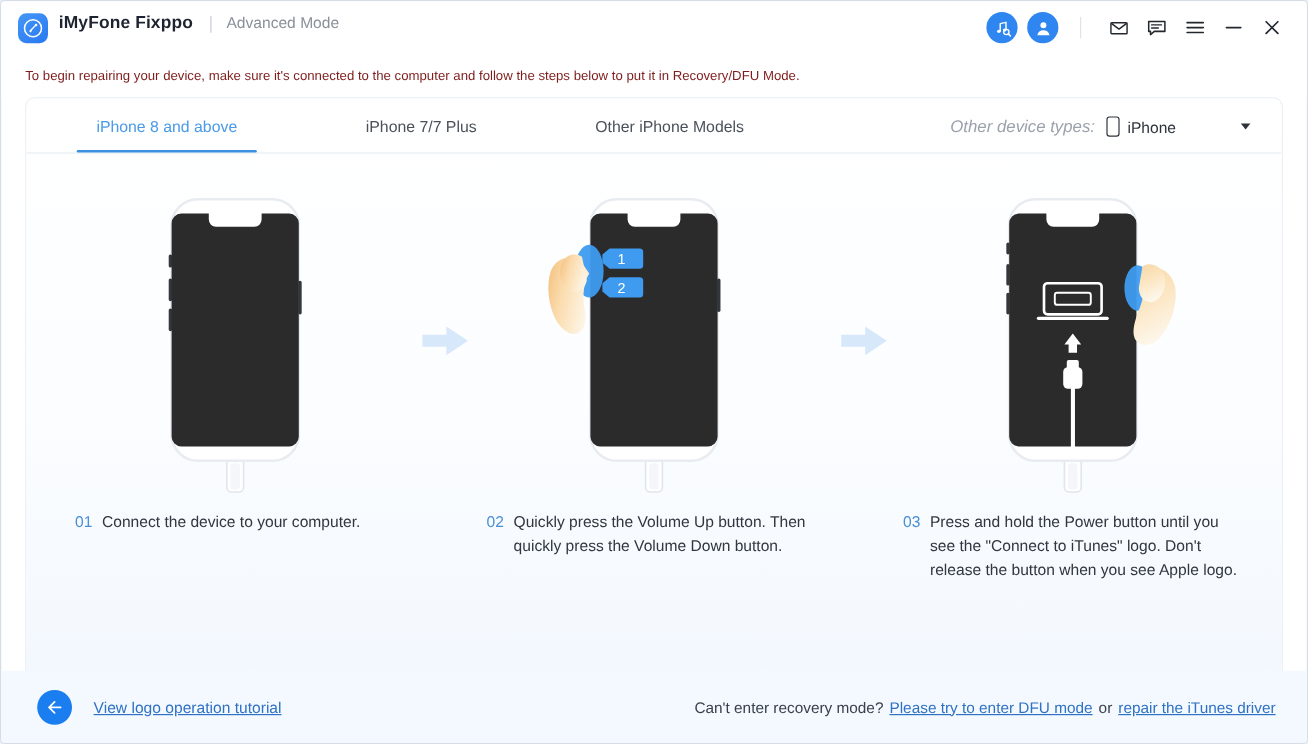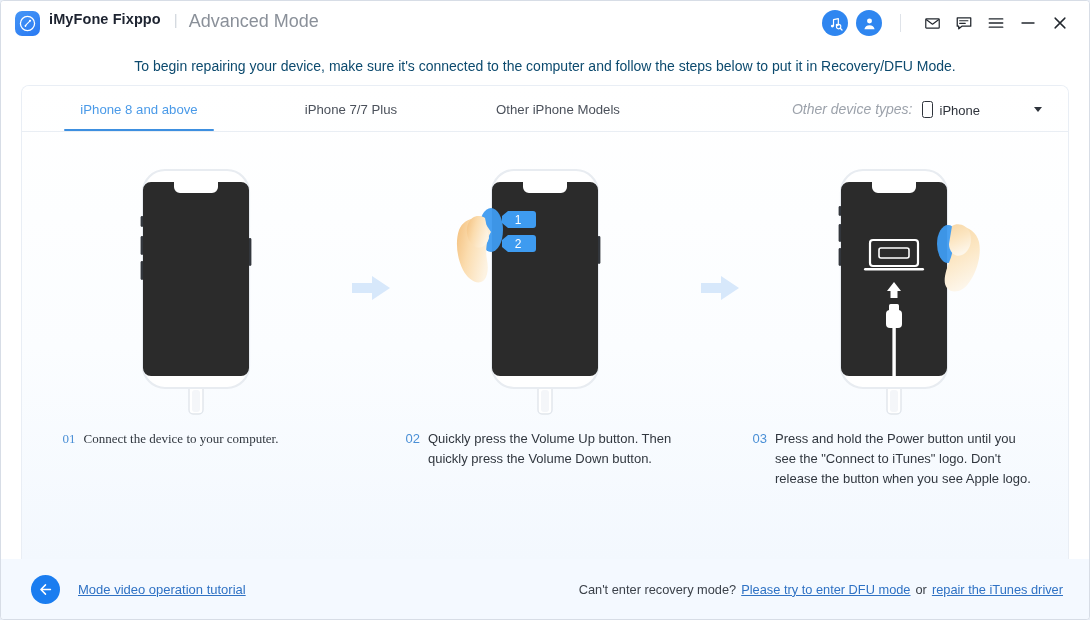--- a/index.html
+++ b/index.html
@@ -63,21 +63,21 @@
     white-space: nowrap;
   }
 
   .brand-sep {
     color: #d2d7de;
     font-size: 15px;
     margin: 0 2px 0 4px;
   }
 
   .brand-mode {
-    font-size: 18px;
+    font-size: 13px;
     color: #8a9099;
     white-space: nowrap;
   }
 
   .titlebar-spacer { flex: 1; }
 
   .titlebar-right {
     display: flex;
     align-items: center;
     gap: 0;
@@ -111,23 +111,23 @@
     align-items: center;
     justify-content: center;
     cursor: pointer;
     color: #3a4049;
     margin-left: 2px;
   }
   .win-icon svg { display: block; }
 
   
   .instruction-bar {
-    text-align: center;
-    font-size: 14px;
-    color: #0c4a6e;
+    text-align: left;
+    font-size: 11px;
+    color: #7f1d1d;
     padding: 13px 20px 12px 20px;
     background: #ffffff;
   }
 
   
   .panel {
     flex: 1;
     margin: 0 21px 0 21px;
     background: linear-gradient(180deg, #ffffff 0%, #fbfdff 55%, #f3f8fe 100%);
     border-radius: 7px 7px 0 0;
@@ -274,21 +274,21 @@
     line-height: 1.5;
     font-weight: normal;
   }
 
   .step-text {
     font-size: 13px;
     color: #31373f;
     line-height: 1.52;
   }
 
-  .col-1 .step-caption { padding-left: 12px; font-family: Liberation Serif, serif; }
+  .col-1 .step-caption { padding-left: 12px; }
   .col-2 .step-caption { padding-left: 6px; }
   .col-3 .step-caption { padding-left: 4px; }
 
   
   .footer {
     height: 60px;
     min-height: 60px;
     background: #f4f9ff;
     display: flex;
     align-items: center;
@@ -587,21 +587,21 @@
 
     </div>
   </div>
 
   <div class="footer">
     <div class="back-btn">
       <svg width="17" height="17" viewBox="0 0 24 24">
         <path d="M19 12 H6.5 M12 5.5 L5.5 12 L12 18.5" fill="none" stroke="#ffffff" stroke-width="2.1" stroke-linecap="round" stroke-linejoin="round"></path>
       </svg>
     </div>
-    <span class="tutorial-link">Mode video operation tutorial</span>
+    <span class="tutorial-link">View logo operation tutorial</span>
 
     <div class="footer-right">
       <span class="txt">Can't enter recovery mode?</span>
       <span class="lnk">Please try to enter DFU mode</span>
       <span class="mid">or</span>
       <span class="lnk">repair the iTunes driver</span>
     </div>
   </div>
 
 </div>

